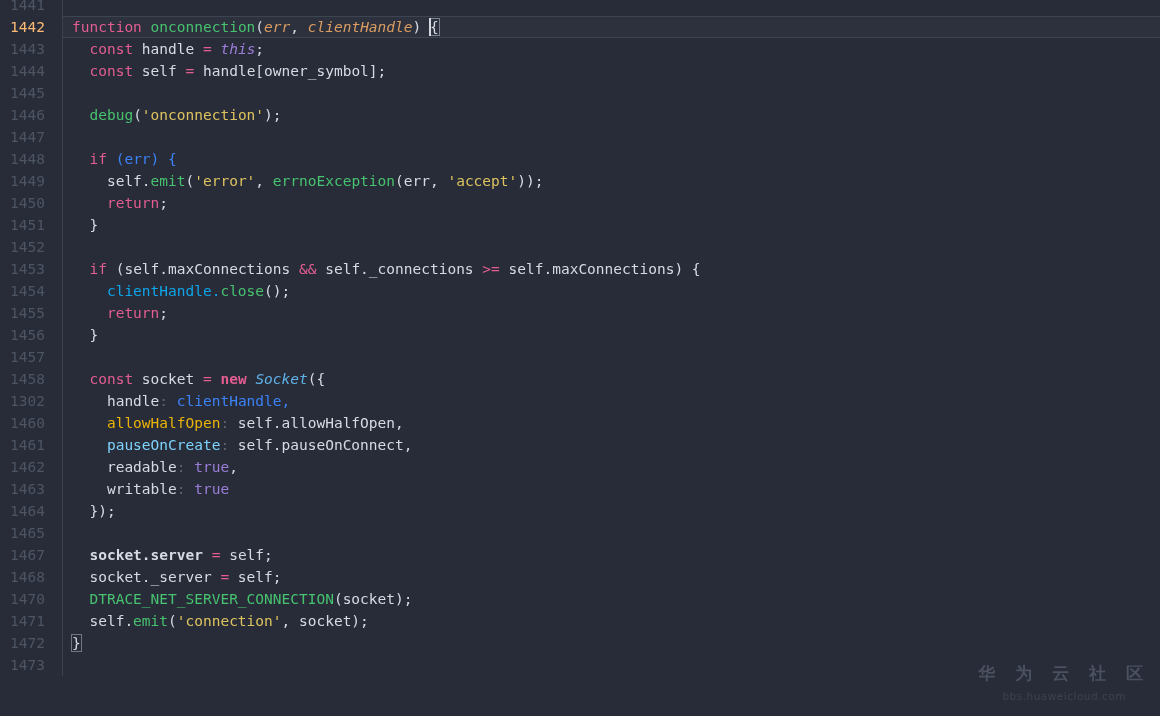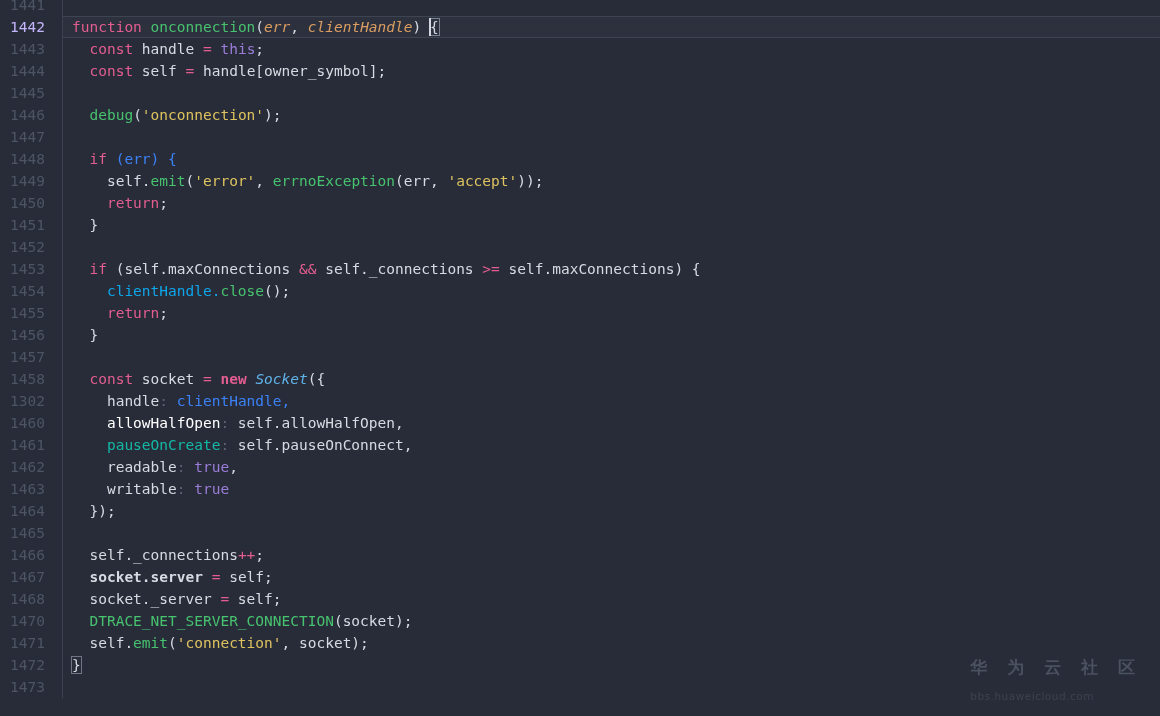--- a/index.html
+++ b/index.html
@@ -10,45 +10,45 @@
 
   .code-lines { margin-top:-6px; position:relative; }
 
   .line { display:flex; height:22px; line-height:22px; font-size:14.5px; white-space:pre; }
   .gutter {
     flex:0 0 63px; width:63px; text-align:right; padding-right:17px;
     color:#4d5565; border-right:1px solid #3a414f; user-select:none;
   }
   .content { flex:1 1 auto; padding-left:9px; color:#d6dae2; }
 
-  .line.active .gutter { color:#c4b5fd; }
+  .line.active .gutter { color:#fdba74; }
   .line.active .content {
     background:#2c313d;
     box-shadow: inset 0 1px 0 #3d4452, inset 0 -1px 0 #3d4452;
   }
 
   
   .s-kwb  { font-weight:bold; }
   .s-cls  { font-style:italic; }
-  .s-this { }
+  .s-this { font-style:italic; }
   .s-param{ font-style:italic; }
 
   .s-cursor { position:relative; box-shadow:0 0 0 1px #7b8292; }
   .s-cursor::before {
     content:""; position:absolute; left:-1px; top:-1px; bottom:-1px;
     width:2px; background:#d3d8e0;
   }
   .s-bracket { position:relative; box-shadow:0 0 0 1px #6f7685; }
 
   .watermark {
-    position:absolute; right:18px; bottom:8px; text-align:left;
+    position:absolute; right:10px; bottom:8px; text-align:center;
     font-family:"DejaVu Sans","Liberation Sans",sans-serif; user-select:none;
   }
   .wm-title { color:#4b5161; font-size:17px; letter-spacing:7px; font-weight:600; white-space:nowrap; }
-  .wm-url   { color:#3d4250; font-size:10.5px; letter-spacing:0.5px; margin-top:11px; }
+  .wm-url   { color:#3d4250; font-size:10.5px; letter-spacing:0.5px; margin-top:5px; }
 </style>
 </head>
 <body>
 
 <div class="editor">
   <div class="code-lines" id="code-lines">
       <div class="line"><span class="gutter">1441</span><span class="content"></span></div>
       <div class="line active"><span class="gutter">1442</span><span class="content"><span class="s-kw" style="color: rgb(227, 93, 144);">function</span><span class="s-txt" style="color: rgb(214, 218, 226);"> </span><span class="s-fn" style="color: rgb(71, 194, 111);">onconnection</span><span class="s-txt" style="color: rgb(214, 218, 226);">(</span><span class="s-param" style="color: rgb(219, 157, 98);">err</span><span class="s-txt" style="color: rgb(214, 218, 226);">, </span><span class="s-param" style="color: rgb(219, 157, 98);">clientHandle</span><span class="s-txt" style="color: rgb(214, 218, 226);">) </span><span class="s-cursor" style="color: rgb(214, 218, 226);">{</span></span></div>
       <div class="line"><span class="gutter">1443</span><span class="content"><span class="s-txt" style="color: rgb(214, 218, 226);">  </span><span class="s-kw" style="color: rgb(227, 93, 144);">const</span><span class="s-txt" style="color: rgb(214, 218, 226);"> handle </span><span class="s-op" style="color: rgb(227, 93, 144);">=</span><span class="s-txt" style="color: rgb(214, 218, 226);"> </span><span class="s-this" style="color: rgb(155, 125, 216);">this</span><span class="s-txt" style="color: rgb(214, 218, 226);">;</span></span></div>
       <div class="line"><span class="gutter">1444</span><span class="content"><span class="s-txt" style="color: rgb(214, 218, 226);">  </span><span class="s-kw" style="color: rgb(227, 93, 144);">const</span><span class="s-txt" style="color: rgb(214, 218, 226);"> self </span><span class="s-op" style="color: rgb(227, 93, 144);">=</span><span class="s-txt" style="color: rgb(214, 218, 226);"> handle[owner_symbol];</span></span></div>
@@ -60,27 +60,26 @@
       <div class="line"><span class="gutter">1450</span><span class="content"><span class="s-txt" style="color: rgb(214, 218, 226);">    </span><span class="s-kw" style="color: rgb(227, 93, 144);">return</span><span class="s-txt" style="color: rgb(214, 218, 226);">;</span></span></div>
       <div class="line"><span class="gutter">1451</span><span class="content"><span class="s-txt" style="color: rgb(214, 218, 226);">  }</span></span></div>
       <div class="line"><span class="gutter">1452</span><span class="content"></span></div>
       <div class="line"><span class="gutter">1453</span><span class="content"><span class="s-txt" style="color: rgb(214, 218, 226);">  </span><span class="s-kw" style="color: rgb(227, 93, 144);">if</span><span class="s-txt" style="color: rgb(214, 218, 226);"> (self.maxConnections </span><span class="s-op" style="color: rgb(227, 93, 144);">&amp;&amp;</span><span class="s-txt" style="color: rgb(214, 218, 226);"> self._connections </span><span class="s-op" style="color: rgb(227, 93, 144);">&gt;=</span><span class="s-txt" style="color: rgb(214, 218, 226);"> self.maxConnections) {</span></span></div>
       <div class="line"><span class="gutter">1454</span><span class="content"><span class="s-txt" style="color: #0ea5e9;">    clientHandle.</span><span class="s-fn" style="color: rgb(71, 194, 111);">close</span><span class="s-txt" style="color: rgb(214, 218, 226);">();</span></span></div>
       <div class="line"><span class="gutter">1455</span><span class="content"><span class="s-txt" style="color: rgb(214, 218, 226);">    </span><span class="s-kw" style="color: rgb(227, 93, 144);">return</span><span class="s-txt" style="color: rgb(214, 218, 226);">;</span></span></div>
       <div class="line"><span class="gutter">1456</span><span class="content"><span class="s-txt" style="color: rgb(214, 218, 226);">  }</span></span></div>
       <div class="line"><span class="gutter">1457</span><span class="content"></span></div>
       <div class="line"><span class="gutter">1458</span><span class="content"><span class="s-txt" style="color: rgb(214, 218, 226);">  </span><span class="s-kw" style="color: rgb(227, 93, 144);">const</span><span class="s-txt" style="color: rgb(214, 218, 226);"> socket </span><span class="s-op" style="color: rgb(227, 93, 144);">=</span><span class="s-txt" style="color: rgb(214, 218, 226);"> </span><span class="s-kwb" style="color: rgb(227, 93, 144);">new</span><span class="s-txt" style="color: rgb(214, 218, 226);"> </span><span class="s-cls" style="color: rgb(95, 178, 232);">Socket</span><span class="s-txt" style="color: rgb(214, 218, 226);">({</span></span></div>
       <div class="line"><span class="gutter">1302</span><span class="content"><span class="s-txt" style="color: rgb(214, 218, 226);">    handle</span><span class="s-colon" style="color: rgb(91, 98, 114);">:</span><span class="s-txt" style="color: #3b82f6;"> clientHandle,</span></span></div>
-      <div class="line"><span class="gutter">1460</span><span class="content"><span class="s-txt" style="color: #ffffff;">    allowHalfOpen</span><span class="s-colon" style="color: rgb(91, 98, 114);">:</span><span class="s-txt" style="color: rgb(214, 218, 226);"> self.allowHalfOpen,</span></span></div>
-      <div class="line"><span class="gutter">1461</span><span class="content"><span class="s-txt" style="color: #14b8a6;">    pauseOnCreate</span><span class="s-colon" style="color: rgb(91, 98, 114);">:</span><span class="s-txt" style="color: rgb(214, 218, 226);"> self.pauseOnConnect,</span></span></div>
+      <div class="line"><span class="gutter">1460</span><span class="content"><span class="s-txt" style="color: #eab308;">    allowHalfOpen</span><span class="s-colon" style="color: rgb(91, 98, 114);">:</span><span class="s-txt" style="color: rgb(214, 218, 226);"> self.allowHalfOpen,</span></span></div>
+      <div class="line"><span class="gutter">1461</span><span class="content"><span class="s-txt" style="color: #7dd3fc;">    pauseOnCreate</span><span class="s-colon" style="color: rgb(91, 98, 114);">:</span><span class="s-txt" style="color: rgb(214, 218, 226);"> self.pauseOnConnect,</span></span></div>
       <div class="line"><span class="gutter">1462</span><span class="content"><span class="s-txt" style="color: rgb(214, 218, 226);">    readable</span><span class="s-colon" style="color: rgb(91, 98, 114);">:</span><span class="s-txt" style="color: rgb(214, 218, 226);"> </span><span class="s-bool" style="color: rgb(155, 125, 216);">true</span><span class="s-txt" style="color: rgb(214, 218, 226);">,</span></span></div>
       <div class="line"><span class="gutter">1463</span><span class="content"><span class="s-txt" style="color: rgb(214, 218, 226);">    writable</span><span class="s-colon" style="color: rgb(91, 98, 114);">:</span><span class="s-txt" style="color: rgb(214, 218, 226);"> </span><span class="s-bool" style="color: rgb(155, 125, 216);">true</span></span></div>
       <div class="line"><span class="gutter">1464</span><span class="content"><span class="s-txt" style="color: rgb(214, 218, 226);">  });</span></span></div>
       <div class="line"><span class="gutter">1465</span><span class="content"></span></div>
-      <div class="line"><span class="gutter">1466</span><span class="content"><span class="s-txt" style="color: rgb(214, 218, 226);">  self._connections</span><span class="s-op" style="color: rgb(227, 93, 144);">++</span><span class="s-txt" style="color: rgb(214, 218, 226);">;</span></span></div>
       <div class="line"><span class="gutter">1467</span><span class="content"><span class="s-txt" style="color: rgb(214, 218, 226); font-weight: bold;">  socket.server </span><span class="s-op" style="color: rgb(227, 93, 144);">=</span><span class="s-txt" style="color: rgb(214, 218, 226);"> self;</span></span></div>
       <div class="line"><span class="gutter">1468</span><span class="content"><span class="s-txt" style="color: rgb(214, 218, 226);">  socket._server </span><span class="s-op" style="color: rgb(227, 93, 144);">=</span><span class="s-txt" style="color: rgb(214, 218, 226);"> self;</span></span></div>
       <div class="line"><span class="gutter">1470</span><span class="content"><span class="s-txt" style="color: rgb(214, 218, 226);">  </span><span class="s-fn" style="color: rgb(71, 194, 111);">DTRACE_NET_SERVER_CONNECTION</span><span class="s-txt" style="color: rgb(214, 218, 226); text-align: right;">(socket);</span></span></div>
       <div class="line"><span class="gutter">1471</span><span class="content"><span class="s-txt" style="color: rgb(214, 218, 226);">  self.</span><span class="s-fn" style="color: rgb(71, 194, 111);">emit</span><span class="s-txt" style="color: rgb(214, 218, 226);">(</span><span class="s-str" style="color: rgb(221, 195, 95);">'connection'</span><span class="s-txt" style="color: rgb(214, 218, 226);">, socket);</span></span></div>
       <div class="line"><span class="gutter">1472</span><span class="content"><span class="s-bracket" style="color: rgb(214, 218, 226);">}</span></span></div>
       <div class="line"><span class="gutter">1473</span><span class="content"></span></div>
     </div>
   <div class="watermark">
     <div class="wm-title">华 为 云 社 区</div>
     <div class="wm-url">bbs.huaweicloud.com</div>

